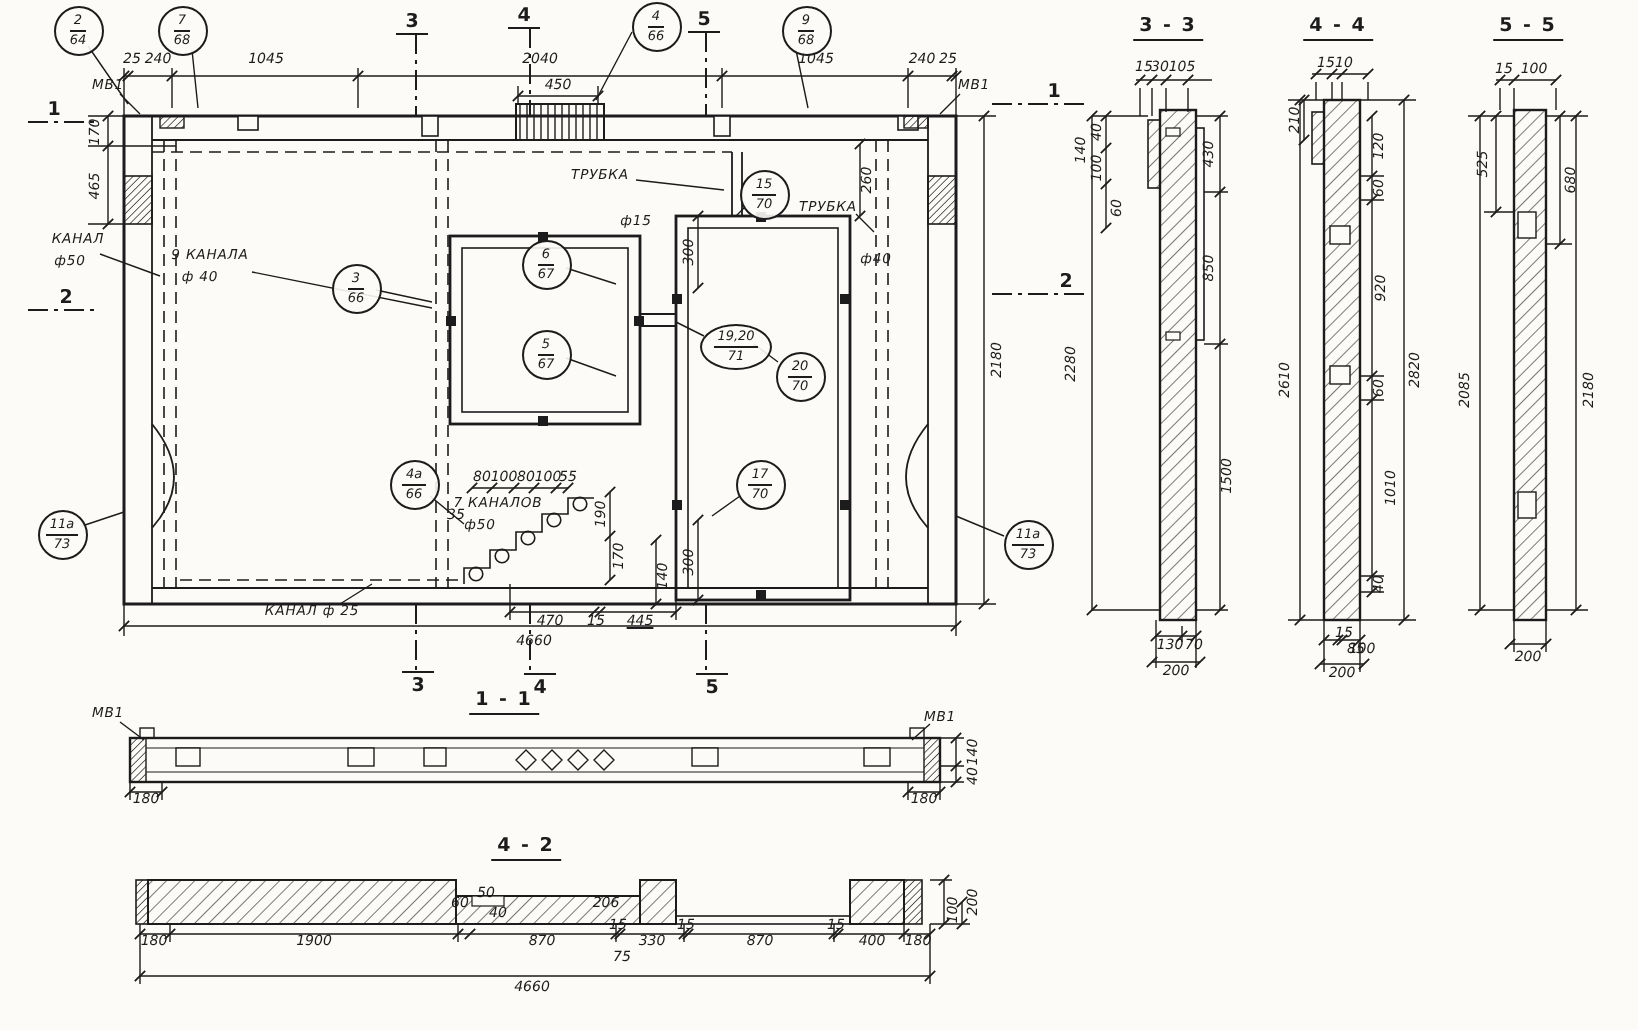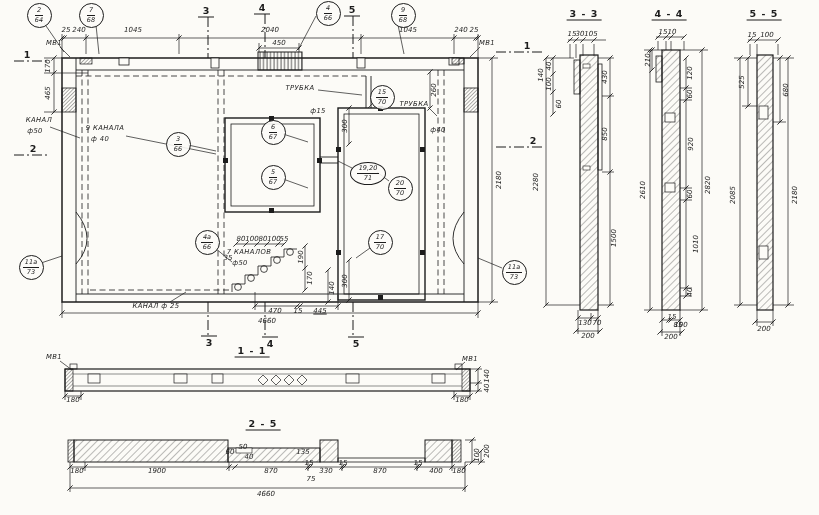--- a/index.html
+++ b/index.html
@@ -256,21 +256,21 @@
         <line x1="67.4" y1="490.6" x2="72.6" y2="485.4"></line>
         <line x1="462.4" y1="490.6" x2="467.6" y2="485.4"></line>
         <line x1="469.4" y1="442.6" x2="474.6" y2="437.4"></line>
         <line x1="469.4" y1="464.6" x2="474.6" y2="459.4"></line>
         <line x1="478.4" y1="453.6" x2="483.6" y2="448.4"></line>
         <line x1="478.4" y1="464.6" x2="483.6" y2="459.4"></line>
       </g>
   </svg>
 
   <div class="vtitle" style="left:252px;top:351px">1 - 1</div>
-  <div class="vtitle" style="left:263px;top:424px">2 - 5</div>
+  <div class="vtitle" style="left:263px;top:424px">4 - 2</div>
   <div class="vtitle" style="left:584px;top:14px">3 - 3</div>
   <div class="vtitle" style="left:669px;top:14px">4 - 4</div>
   <div class="vtitle" style="left:764px;top:14px">5 - 5</div>
 
   <div id="labels">
       <div class="lbl" style="left: 66px; top: 30px;">25</div>
       <div class="lbl" style="left: 79px; top: 30px;">240</div>
       <div class="lbl" style="left: 133px; top: 30px;">1045</div>
       <div class="lbl" style="left: 270px; top: 30px;">2040</div>
       <div class="lbl" style="left: 408px; top: 30px;">1045</div>
@@ -367,21 +367,21 @@
       <div class="lbl" style="left: 326px; top: 471px;">330</div>
       <div class="lbl" style="left: 380px; top: 471px;">870</div>
       <div class="lbl" style="left: 436px; top: 471px;">400</div>
       <div class="lbl" style="left: 459px; top: 471px;">180</div>
       <div class="lbl" style="left: 309px; top: 463px;">15</div>
       <div class="lbl" style="left: 343px; top: 463px;">15</div>
       <div class="lbl" style="left: 418px; top: 463px;">15</div>
       <div class="lbl" style="left: 230px; top: 452px;">60</div>
       <div class="lbl" style="left: 243px; top: 447px;">50</div>
       <div class="lbl" style="left: 249px; top: 457px;">40</div>
-      <div class="lbl" style="left: 303px; top: 452px;">135</div>
+      <div class="lbl" style="left: 303px; top: 452px;">206</div>
       <div class="lbl" style="left: 311px; top: 479px;">75</div>
       <div class="lbl r" style="left: 487px; top: 451px;">200</div>
       <div class="lbl r" style="left: 477px; top: 455px;">100</div>
       <div class="lbl" style="left: 266px; top: 494px;">4660</div>
       <div class="co" style="left: 38px; top: 14px;">
         <span class="nt">2</span>
         <span class="nb">64</span>
       </div>
       <div class="co" style="left: 90px; top: 14px;">
         <span class="nt">7</span>

